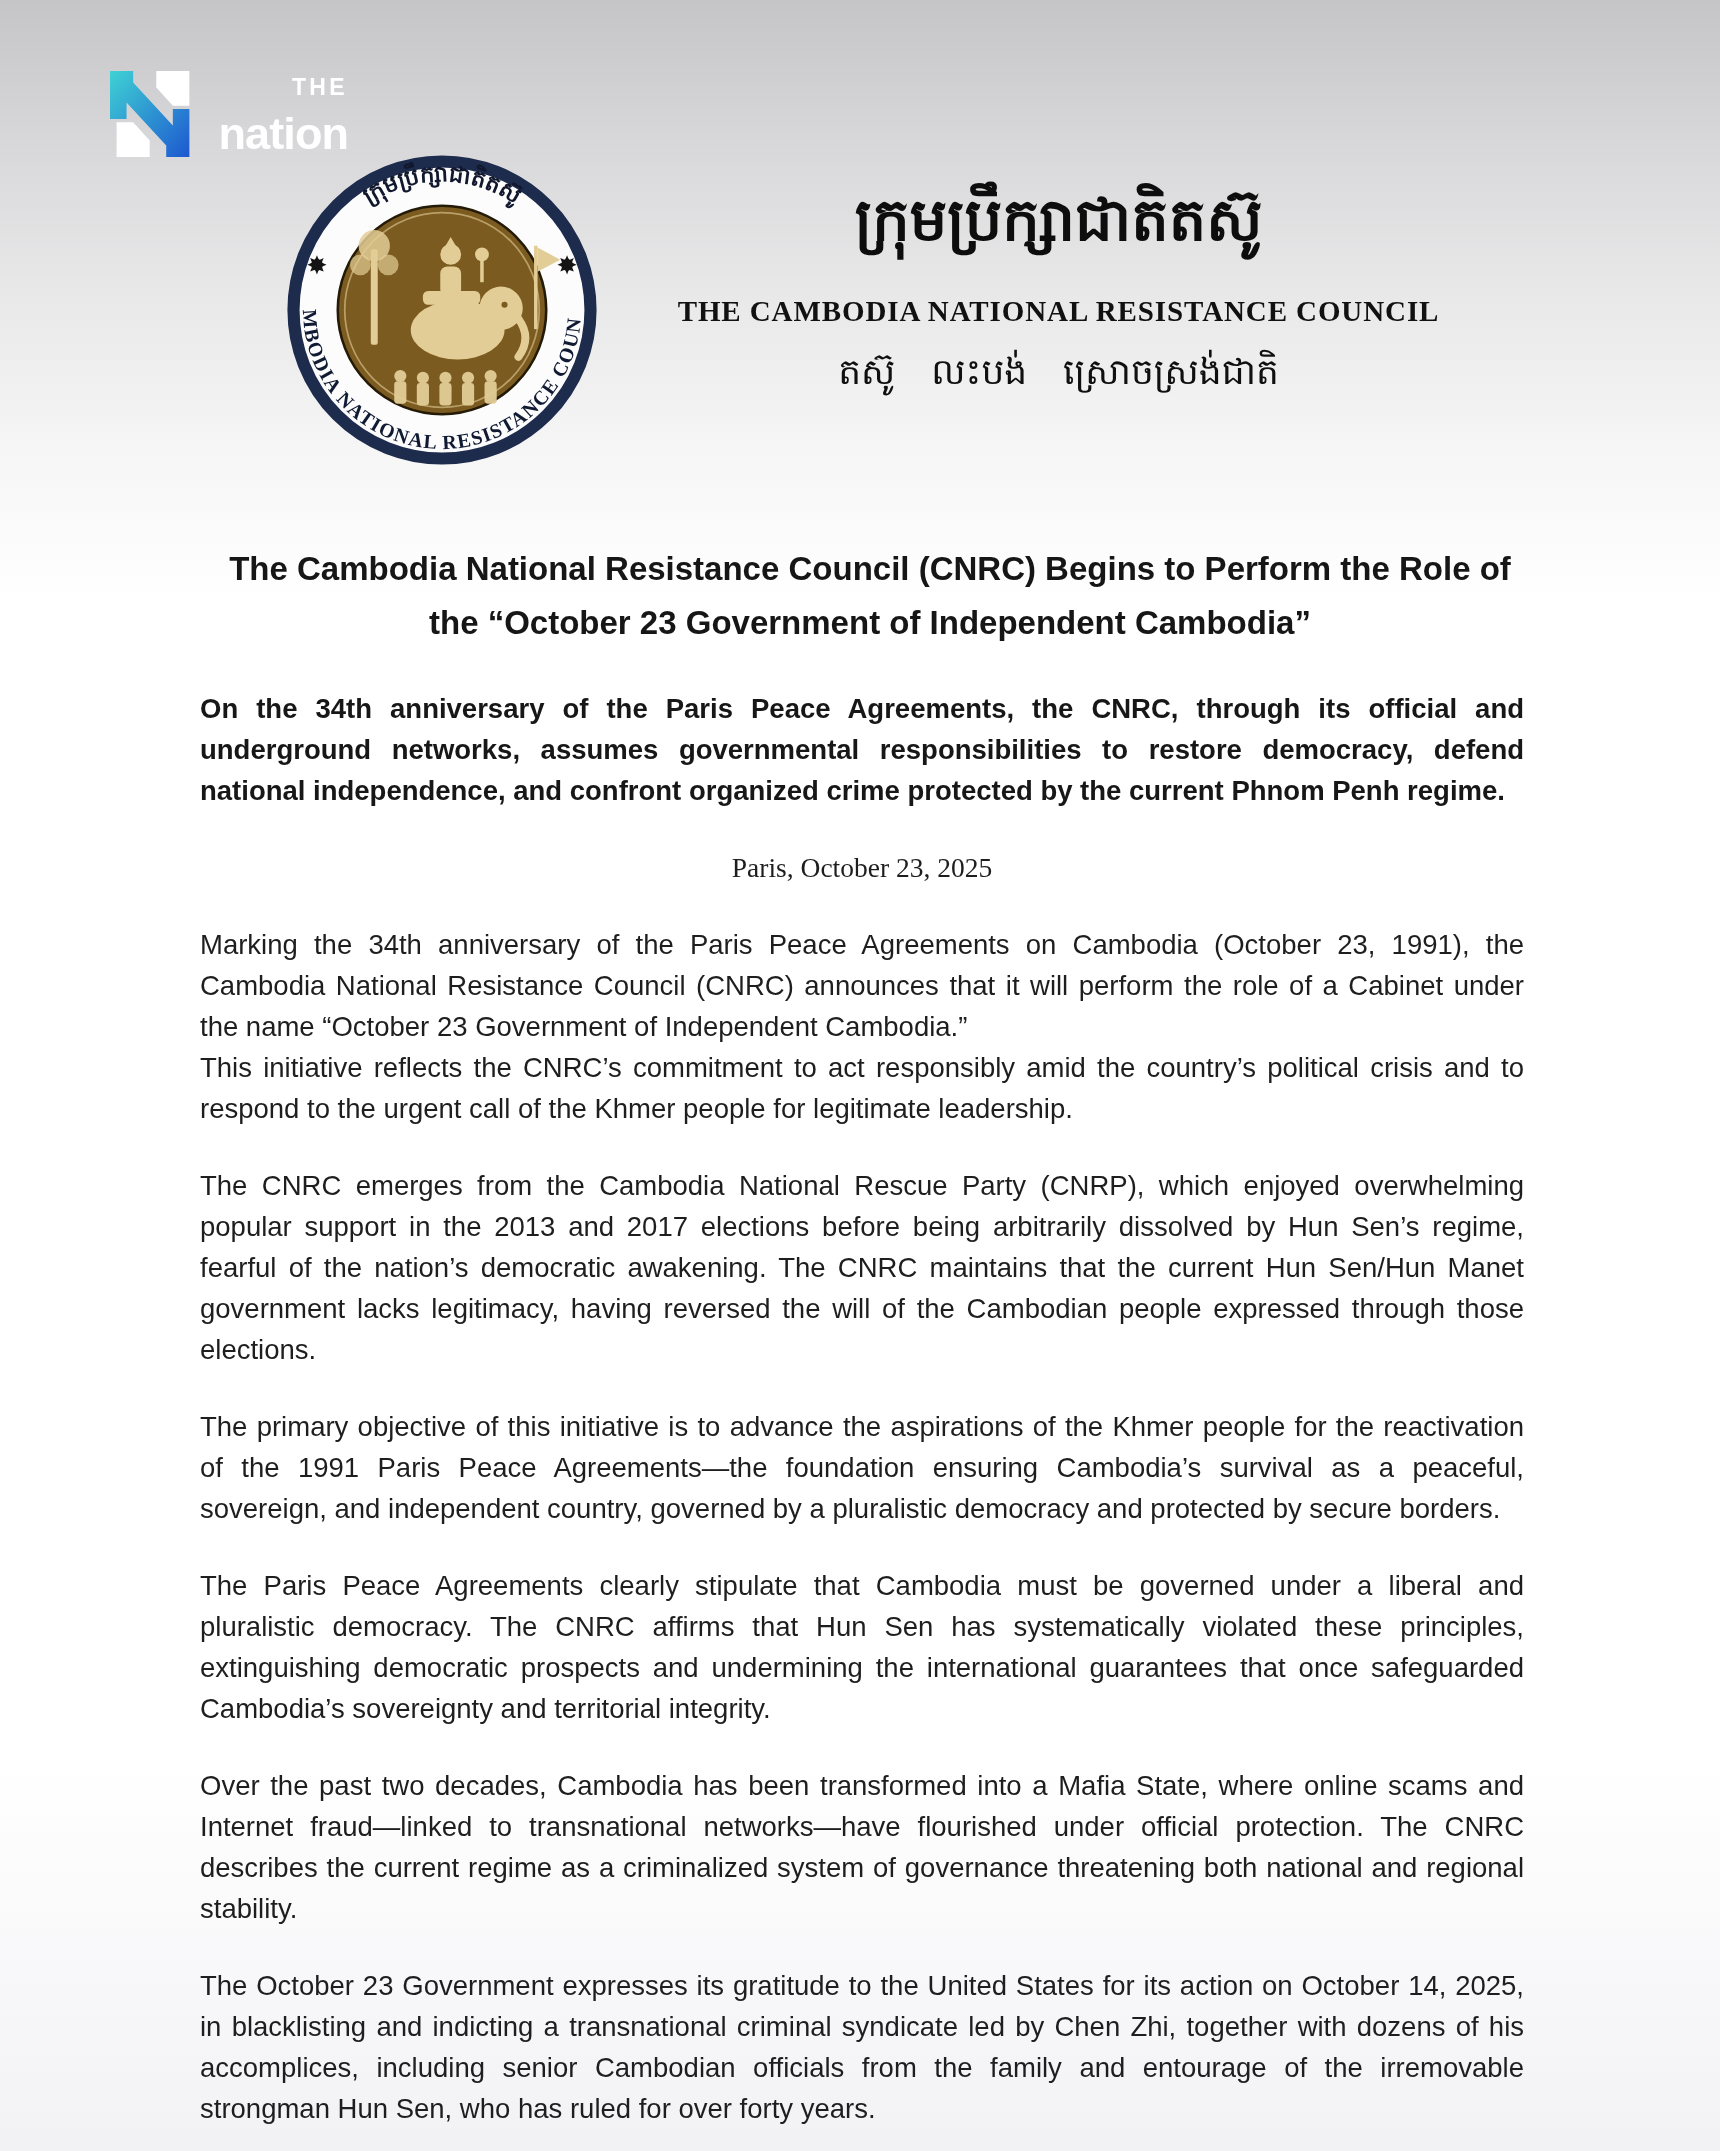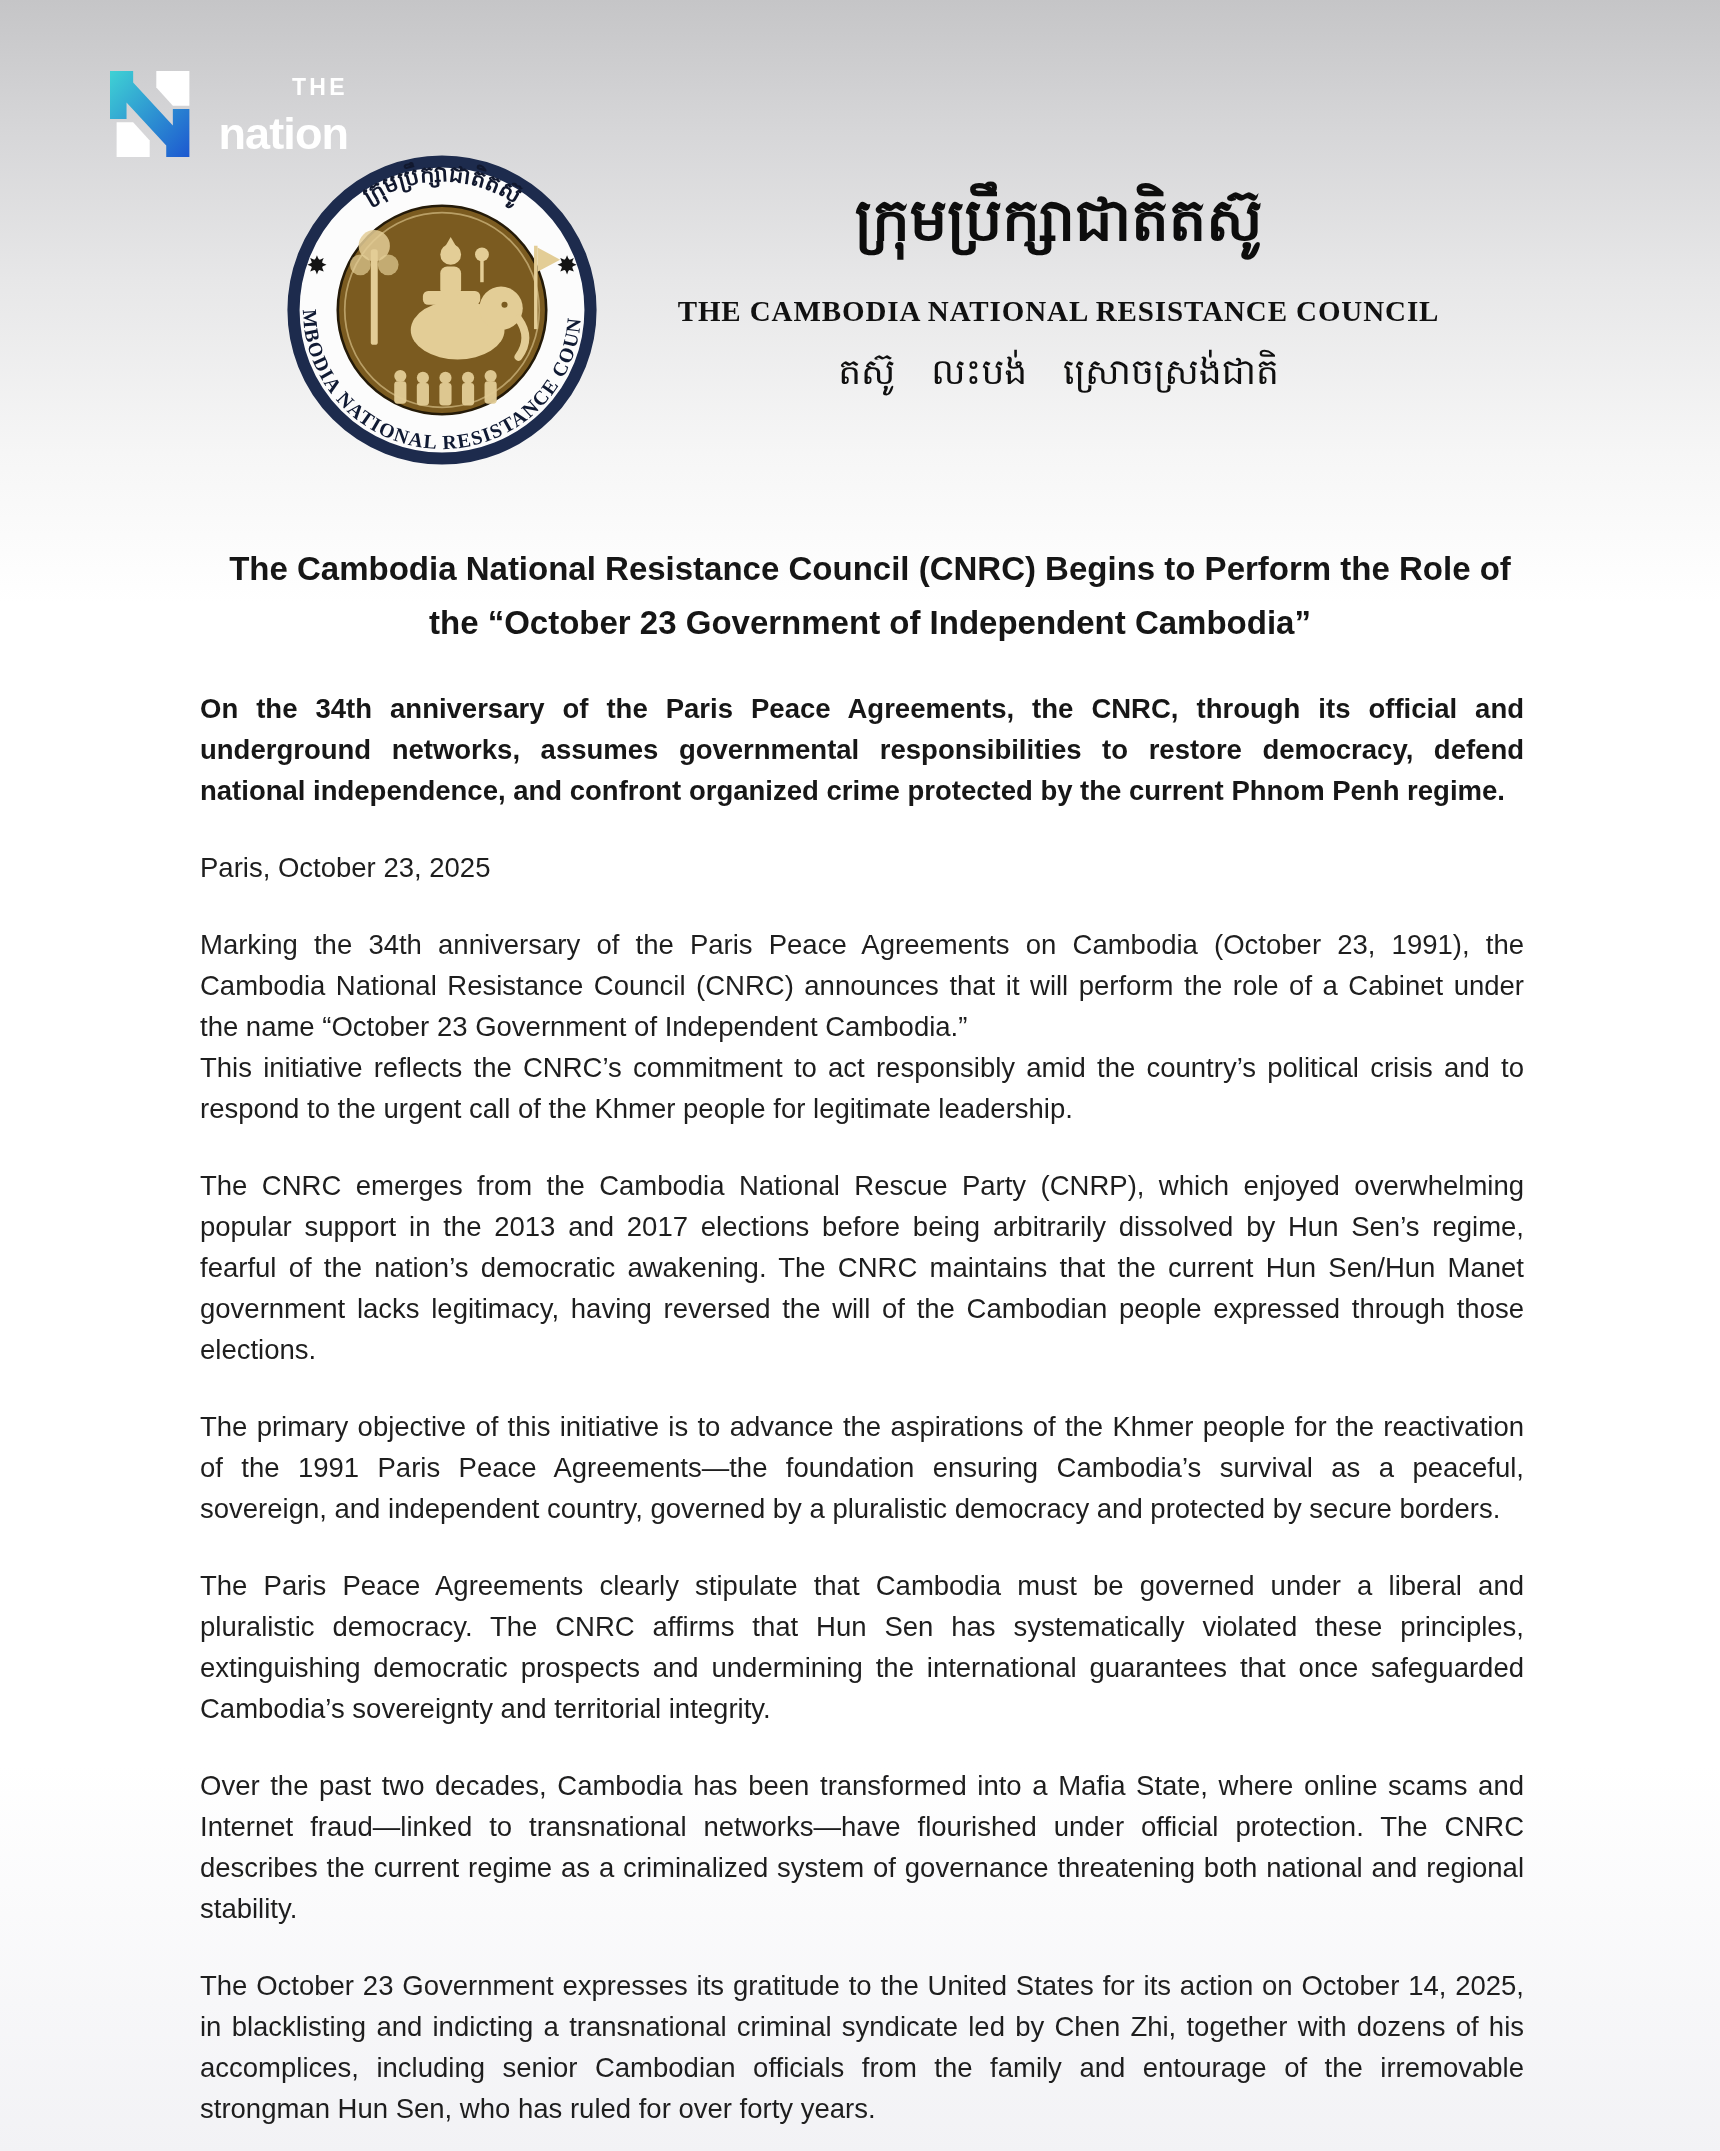--- a/index.html
+++ b/index.html
@@ -32,21 +32,21 @@
   .doc{position:absolute;left:200px;top:542px;width:1340px;}
   .headline{
     font-size:33px;font-weight:bold;line-height:54px;text-align:center;
     color:#161616;margin:0 0 38px 0;
   }
   .doc p{
     font-size:27.5px;line-height:41px;text-align:justify;
     margin:0 16px 36px 0;white-space:pre-line;color:#1e1e1e;
   }
   .doc p.lead{font-weight:bold;color:#171717;}
-  .doc p.dateline{text-align:left;}
+  .doc p.dateline{text-align:center;font-family:Liberation Serif, serif;}
 </style>
 </head>
 <body>
 
 <div class="nation-logo">
   <svg class="nation-mark" viewBox="0 0 120 104" aria-hidden="true">
     <defs>
       <linearGradient id="ng" x1="0" y1="0" x2="1" y2="1">
         <stop offset="0" stop-color="#3fd2d4"></stop>
         <stop offset="1" stop-color="#1d58d0"></stop>

